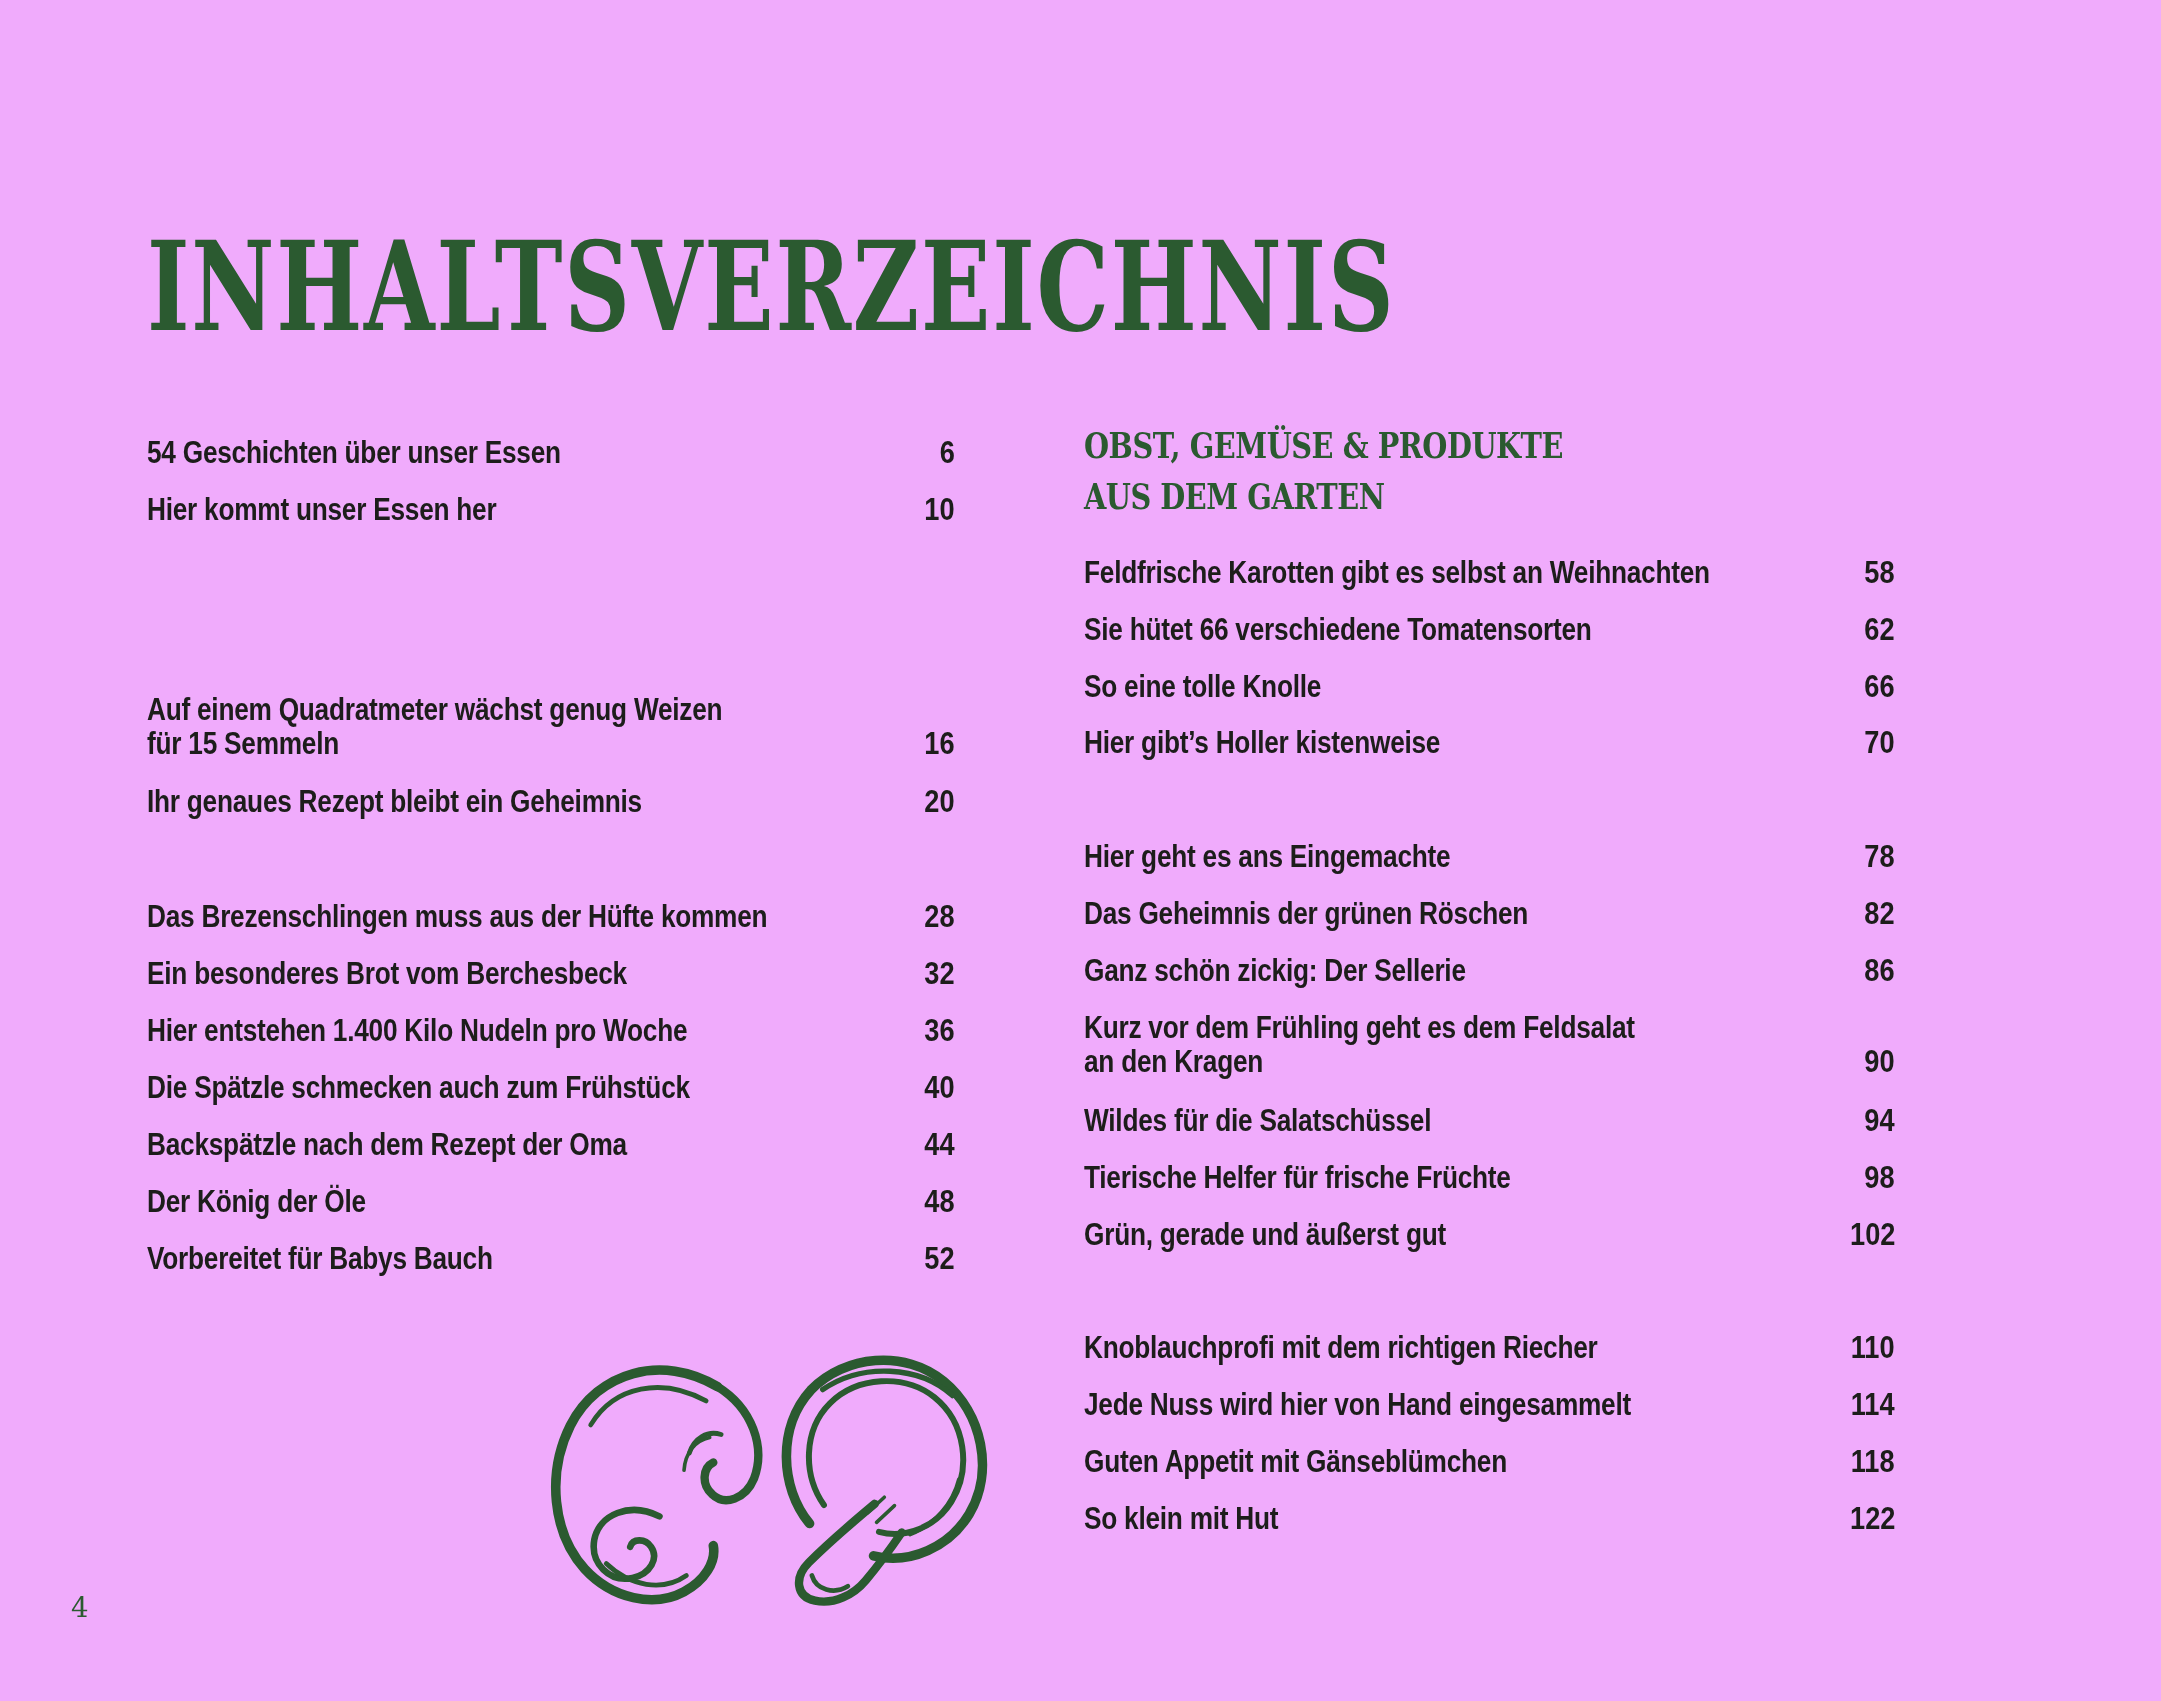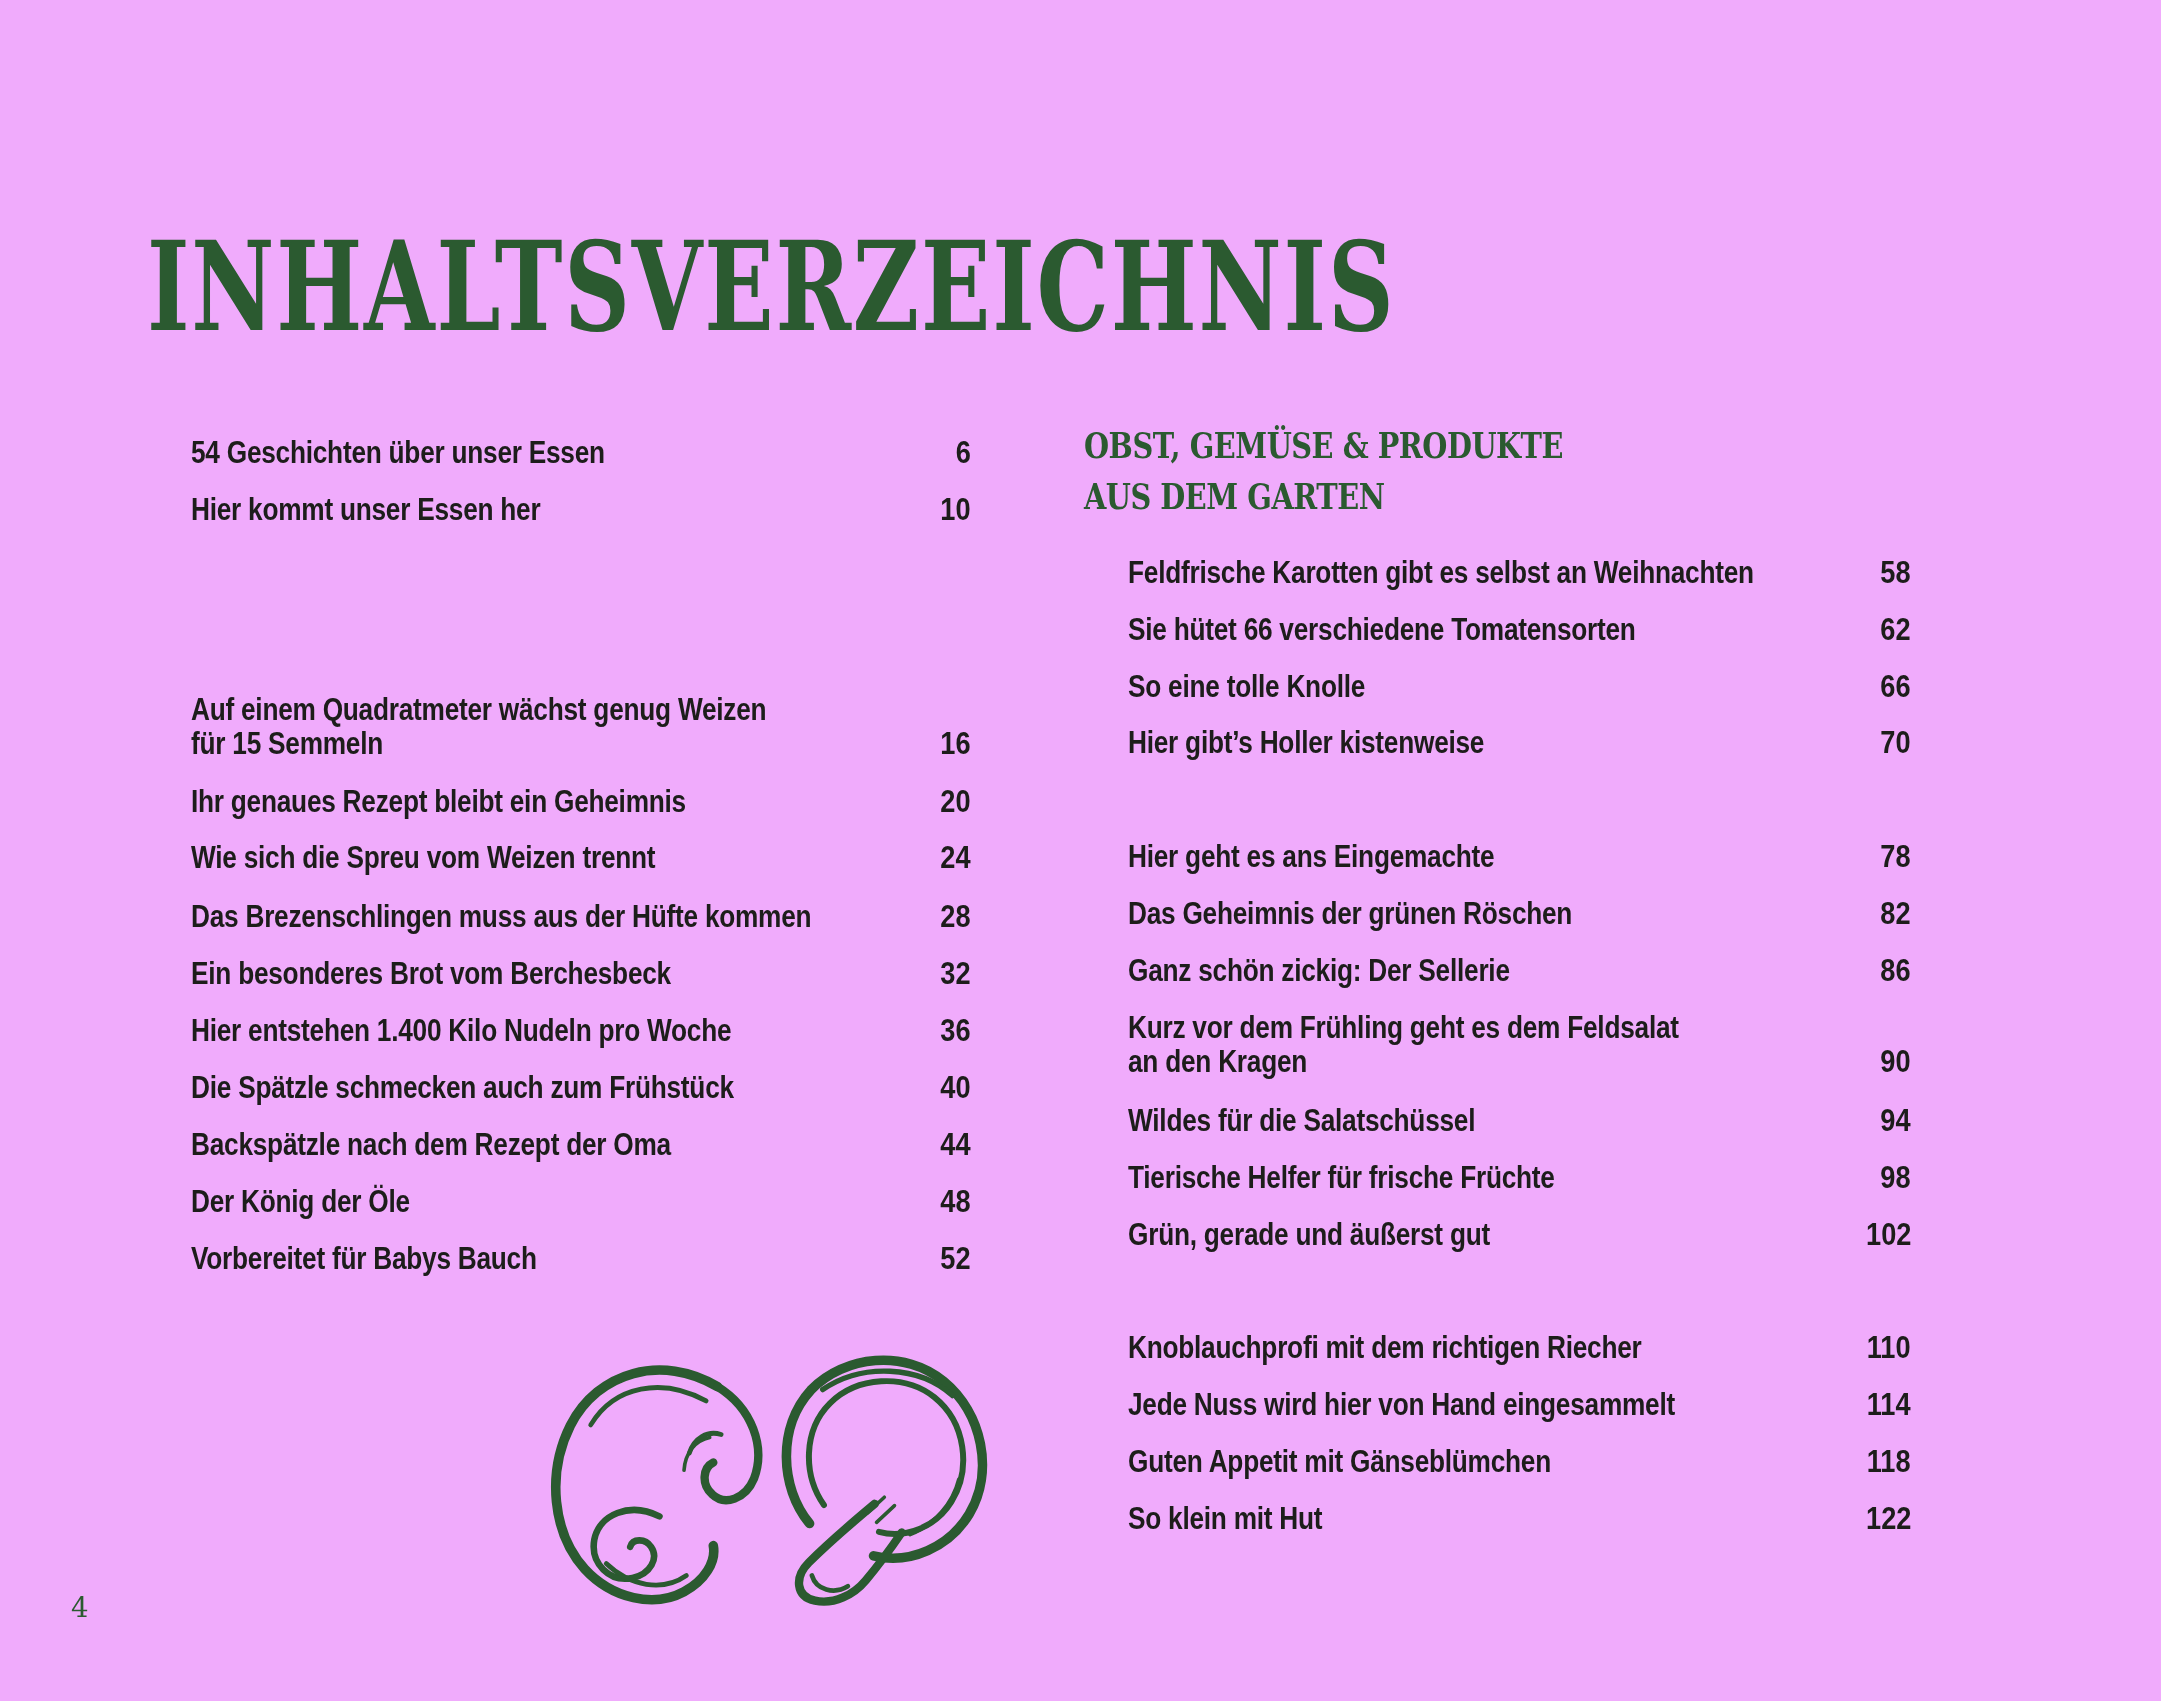--- a/index.html
+++ b/index.html
@@ -18,22 +18,22 @@
   .heading .sc{display:inline-block;transform:scaleX(0.80);transform-origin:0 50%;letter-spacing:-0.6px}
   .heading .sc.block{display:block}
 
   
   .col{position:absolute;top:0;height:1702px}
   .col-left{left:147px;width:824px}
   .col-right{left:1084px;width:827px}
 
   
   .row{
-    position:absolute;left:0;right:0;height:38px;
-    font-weight:700;color:#1d1d1b;font-size:32px;line-height:38px;margin-left:44px;
+    position:absolute;left:0;right:16px;height:38px;
+    font-weight:700;color:#1d1d1b;font-size:32px;line-height:38px;
   }
   .row .t{display:inline-block;transform:scaleX(0.82);transform-origin:0 50%;
           white-space:nowrap;letter-spacing:-0.3px}
   .row .lines{display:inline-block;transform:scaleX(0.82);transform-origin:0 50%;letter-spacing:-0.3px}
   .row .lines span{display:block;white-space:nowrap}
   .row .n{position:absolute;right:0;top:0;line-height:38px;
           display:inline-block;transform:scaleX(0.85);transform-origin:100% 50%}
   .row.two{height:68px;line-height:34px}
   .row.two .lines span{line-height:34px}
   .row.two .n{top:auto;bottom:0;line-height:34px}
@@ -66,24 +66,20 @@
       <span class="lines">
         <span>Auf einem Quadratmeter wächst genug Weizen</span>
         <span>für 15 Semmeln</span>
       </span>
       <span class="n">16</span>
     </div>
     <div class="row" style="top:782px">
       <span class="t">Ihr genaues Rezept bleibt ein Geheimnis</span>
       <span class="n">20</span>
     </div>
-    <div class="row" style="top:838px">
-      <span class="t">Wie sich die Spreu vom Weizen trennt</span>
-      <span class="n">24</span>
-    </div>
     <div class="row" style="top:897px">
       <span class="t">Das Brezenschlingen muss aus der Hüfte kommen</span>
       <span class="n">28</span>
     </div>
     <div class="row" style="top:954px">
       <span class="t">Ein besonderes Brot vom Berchesbeck</span>
       <span class="n">32</span>
     </div>
     <div class="row" style="top:1011px">
       <span class="t">Hier entstehen 1.400 Kilo Nudeln pro Woche</span>

